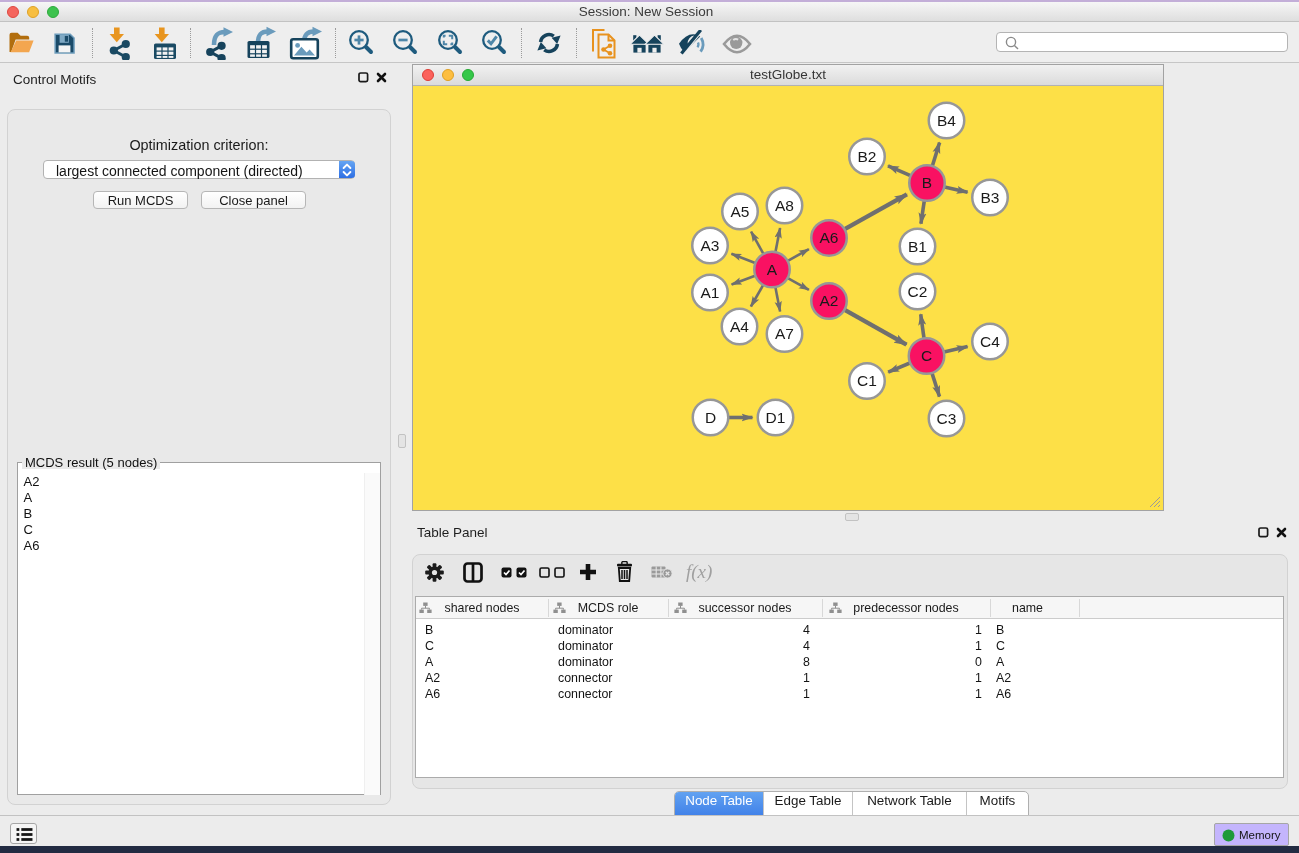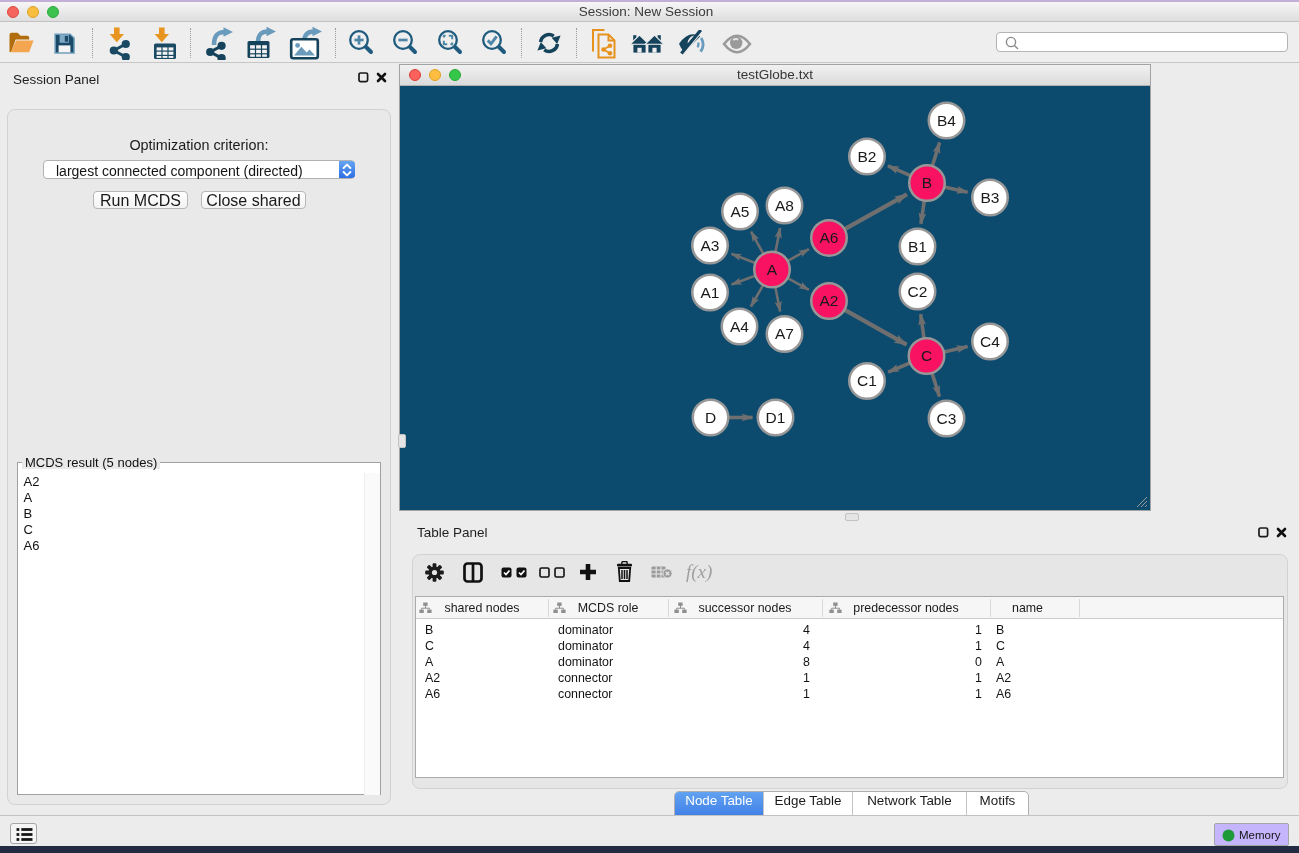--- a/index.html
+++ b/index.html
@@ -12,28 +12,28 @@
 .toolbar{left:0;top:22px;width:1299px;height:40px;background:#EEEEEE;border-bottom:1px solid #C6C6C6}
 .sep{top:6px;height:30px;width:0;border-left:1px dotted #9B9B9B}
 .search{left:996px;top:10px;width:292px;height:20px;background:#fff;border:1px solid #B4B4B4;border-radius:4px;box-sizing:border-box}
 
 .phead{font-size:13.5px;color:#1E1E1E}
 .seg{display:flex;background:#fff;border:1px solid #AFAFAF;border-radius:5px;overflow:hidden;box-sizing:border-box}
 .seg div{font-size:13.4px;color:#1A1A1A;text-align:center;border-right:1px solid #C4C4C4;box-sizing:border-box}
 .seg div:last-child{border-right:none}
 .seg .sel{background:linear-gradient(#62A2F1,#2F70E4);color:#fff}
 .ipanel{background:#E9E9E9;border:1px solid #D2D2D2;border-radius:8px;box-sizing:border-box}
-.btn{background:linear-gradient(#FFFFFF,#F2F2F2);border:1px solid #B6B6B6;border-radius:4px;box-sizing:border-box;font-size:16px;color:#1A1A1A;text-align:center}
+.btn{background:linear-gradient(#FFFFFF,#F2F2F2);border:1px solid #B6B6B6;border-radius:4px;box-sizing:border-box;font-size:13px;color:#1A1A1A;text-align:center}
 .combo{background:#fff;border:1px solid #B2B2B2;border-radius:4px;box-sizing:border-box}
 .stepper{background:linear-gradient(#65A5F3,#2E6FE4);border-radius:0 3.5px 3.5px 0}
 .gbox{background:#fff;border:1px solid #A0A0A0;box-sizing:border-box}
 .gtitle{background:#E9E9E9;font-size:13px;color:#111;padding:0 3px;line-height:13px}
 .glist{font-size:13px;color:#111;line-height:16px}
 
-.netwin{left:399px;top:64px;width:752px;height:447px;background:#0c4a6e;border:1px solid #A2A2A2;box-sizing:border-box}
+.netwin{left:412px;top:64px;width:752px;height:447px;background:#fde047;border:1px solid #A2A2A2;box-sizing:border-box}
 .wtitle{left:0;top:0;width:100%;height:21px;background:linear-gradient(#F1F1F1,#DBDBDB);border-bottom:1px solid #B2B2B2;box-sizing:border-box}
 .wtitle .title{width:100%;text-align:center;font-size:13.5px;color:#353535;line-height:20px}
 
 .tbl-head{font-size:12.4px;color:#1A1A1A}
 .cell{font-size:12.4px;color:#141414;line-height:16px;white-space:nowrap}
 .statusbar{left:0;top:815px;width:1299px;height:32px;background:#ECECEC;border-top:1px solid #C2C2C2;box-sizing:border-box}
 .bstrip{left:0;top:846px;width:1299px;height:7px;background:#222B42}
 .sbtn{background:#F5F5F5;border:1px solid #A6A6A6;box-sizing:border-box}
 </style></head>
 <body>
@@ -200,40 +200,40 @@
 </svg>
 
 <div class="abs search">
         <svg class="abs" style="left:8px;top:3px" width="14" height="14" viewBox="0 0 14 14" fill="none" stroke="#8A8A8A" stroke-width="1.4">
           <circle cx="6" cy="6" r="4.6"></circle>
           <line x1="9.4" y1="9.4" x2="13" y2="13"></line>
         </svg>
       </div>
 </div>
 <div class="abs" style="left:0;top:63px;width:400px;height:752px">
-<div class="abs phead" style="left:13px;top:9px">Session Panel</div>
+<div class="abs phead" style="left:13px;top:9px">Control Motifs</div>
 <svg class="abs" style="left:358px;top:9px" width="11" height="11" viewBox="0 0 11 11">
         <rect x="1" y="1" width="8.6" height="8.6" rx="1.6" fill="none" stroke="#1A1A1A" stroke-width="1.7"></rect>
       </svg>
 <svg class="abs" style="left:375.5px;top:9px" width="11" height="11" viewBox="0 0 11 11">
         <path d="M2,2 L9,9 M9,2 L2,9" stroke="#111" stroke-width="2.6" stroke-linecap="round"></path>
       </svg>
 <div class="abs ipanel" style="left:7px;top:46px;width:384px;height:696px"></div>
 <div class="abs combo" style="left:43px;top:97px;width:312px;height:19px">
 <div class="abs" style="left:12px;top:1.5px;font-size:14px;color:#141414">largest connected component (directed)</div>
 <div class="abs stepper" style="left:294.5px;top:0;width:16.5px;height:17px">
 <svg class="abs" style="left:3.2px;top:1.8px" width="10" height="14" viewBox="0 0 10 14" fill="none" stroke="#fff" stroke-width="1.9" stroke-linecap="round" stroke-linejoin="round">
             <path d="M1.6,5 L5,1.6 L8.4,5"></path>
             <path d="M1.6,9 L5,12.4 L8.4,9"></path>
           </svg>
 </div>
 </div>
 <div class="abs" style="left:7px;top:74px;width:384px;text-align:center;font-size:14.4px;color:#1A1A1A">Optimization criterion:</div>
 <div class="abs btn" style="left:93px;top:128px;width:95px;height:18px;line-height:17px">Run MCDS</div>
-<div class="abs btn" style="left:201px;top:128px;width:105px;height:18px;line-height:17px">Close shared</div>
+<div class="abs btn" style="left:201px;top:128px;width:105px;height:18px;line-height:17px">Close panel</div>
 <div class="abs gbox" style="left:16.5px;top:399px;width:364px;height:333px">
 <div class="abs" style="left:346px;top:10px;width:15px;height:322px;background:#FAFAFA;border-left:1px solid #EFEFEF"></div>
 <div class="abs glist" style="left:6px;top:11px">A2<br>A<br>B<br>C<br>A6</div>
 </div>
 <div class="abs gtitle" style="left:22px;top:392.5px">MCDS result (5 nodes)</div>
 </div>
 
 <div class="abs netwin">
 <div class="abs wtitle">
         <div class="abs title">testGlobe.txt</div>

